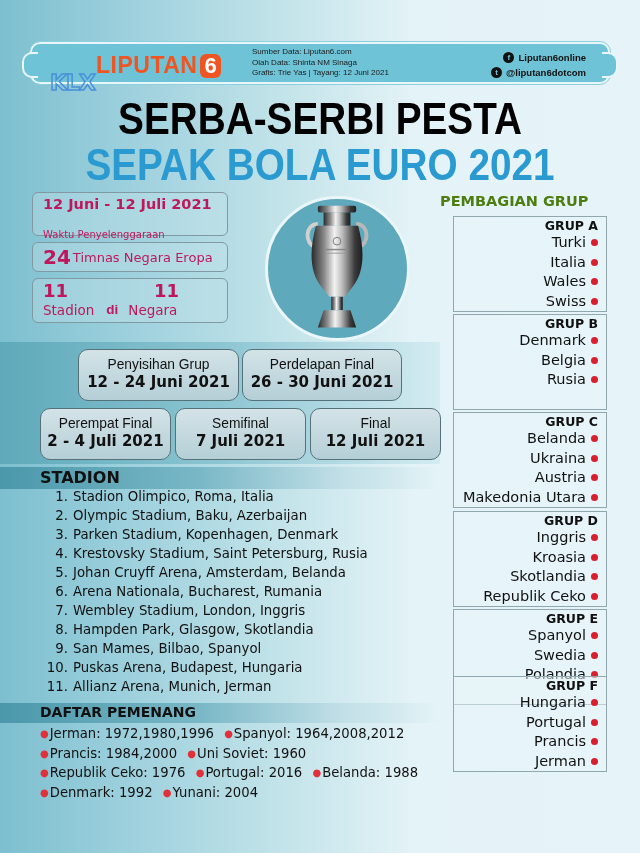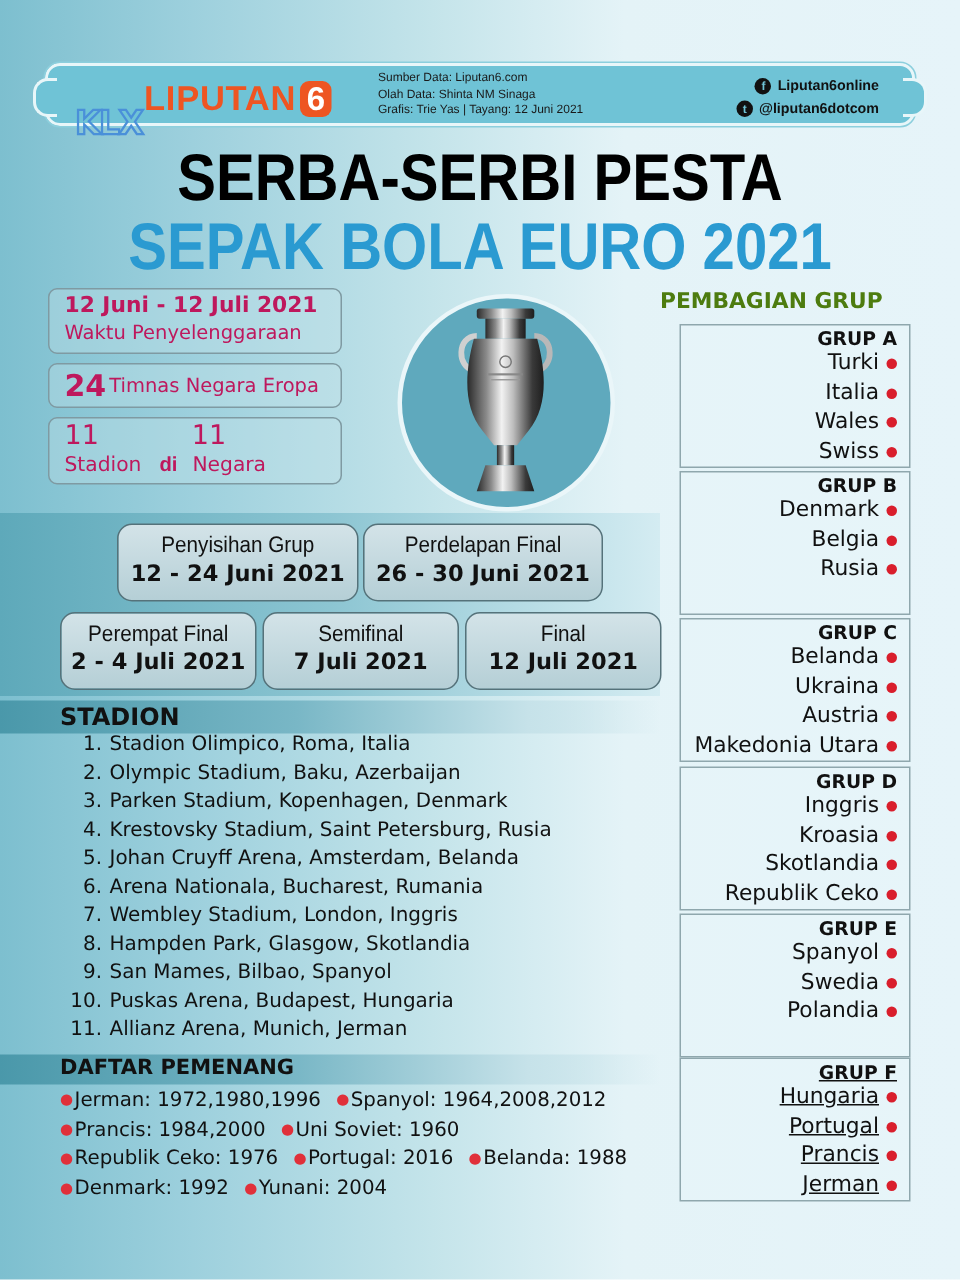--- a/index.html
+++ b/index.html
@@ -68,26 +68,26 @@
   .title1 { top: 94px; font-size: 44px; color: #000; letter-spacing: 0px; }
   .title2 { top: 140px; font-size: 44px; color: #2a9ad1; }
   
   .infobox {
     position: absolute; left: 32px; border: 1px solid #7f9aa2; border-radius: 6px;
     background: rgba(200,228,236,0.35);
     font-family: "DejaVu Sans", sans-serif; color: #be185d; padding: 2px 10px;
   }
   .ib1 { top: 192px; width: 196px; height: 44px; }
   .ib1 .big { font-weight: bold; font-size: 14.5px; line-height: 19px; }
-  .ib1 .small { font-size: 13px; line-height: 18px; }
+  .ib1 .small { font-size: 10px; line-height: 18px; margin-top: 12px; }
   .ib2 { top: 242px; width: 196px; height: 30px; display: flex; align-items: center; gap: 2px; }
   .ib2 .num { font-weight: bold; font-size: 20px; }
   .ib2 .txt { font-size: 13px; }
   .ib3 { top: 278px; width: 196px; height: 45px; }
-  .ib3 .nums { display: flex; font-weight: normal; font-size: 18px; line-height: 20px; }
+  .ib3 .nums { display: flex; font-weight: bold; font-size: 18px; line-height: 20px; gap: 24px; }
   .ib3 .nums span:nth-child(2) { margin-left: 62px; }
   .ib3 .labels { display: flex; font-size: 13.5px; line-height: 18px; }
   .ib3 .labels .di { font-weight: bold; margin: 0 10px 0 12px; font-family: "Liberation Sans", sans-serif; }
   
   .trophy-circle {
     position: absolute; left: 265px; top: 196px; width: 145px; height: 145px; border-radius: 50%;
     background: #5fa9bd; border: 3px solid #eaf6f9;
     overflow: hidden;
   }
   .trophy { position: absolute; left: 0; top: 0; width: 100%; height: 100%; }
@@ -149,21 +149,21 @@
     font-family: "DejaVu Sans", sans-serif; font-weight: bold; font-size: 12.5px; line-height: 14px; margin-top: 2px;
   }
   .grp-box .team {
     font-family: "DejaVu Sans", sans-serif; font-size: 14.5px; line-height: 19.5px; color: #111;
     display: flex; justify-content: flex-end; align-items: center;
   }
   .grp-box .team .rd {
     width: 7px; height: 7px; border-radius: 50%; background: #d91e2c; margin-left: 5px; display: inline-block;
   }
   .gA { top: 216px; } .gB { top: 314px; } .gC { top: 412px; }
-  .gD { top: 511px; } .gE { top: 609px; } .gF { top: 705px; text-decoration: underline; }
+  .gD { top: 511px; } .gE { top: 609px; } .gF { top: 676px; }
 </style>
 </head>
 <body>
 
 <div class="banner">
   <div class="logo-klx">
     <span>KLX</span>
   </div>
   <div class="logo-liputan">
     <span>LIPUTAN</span><span class="logo-six">6</span>

